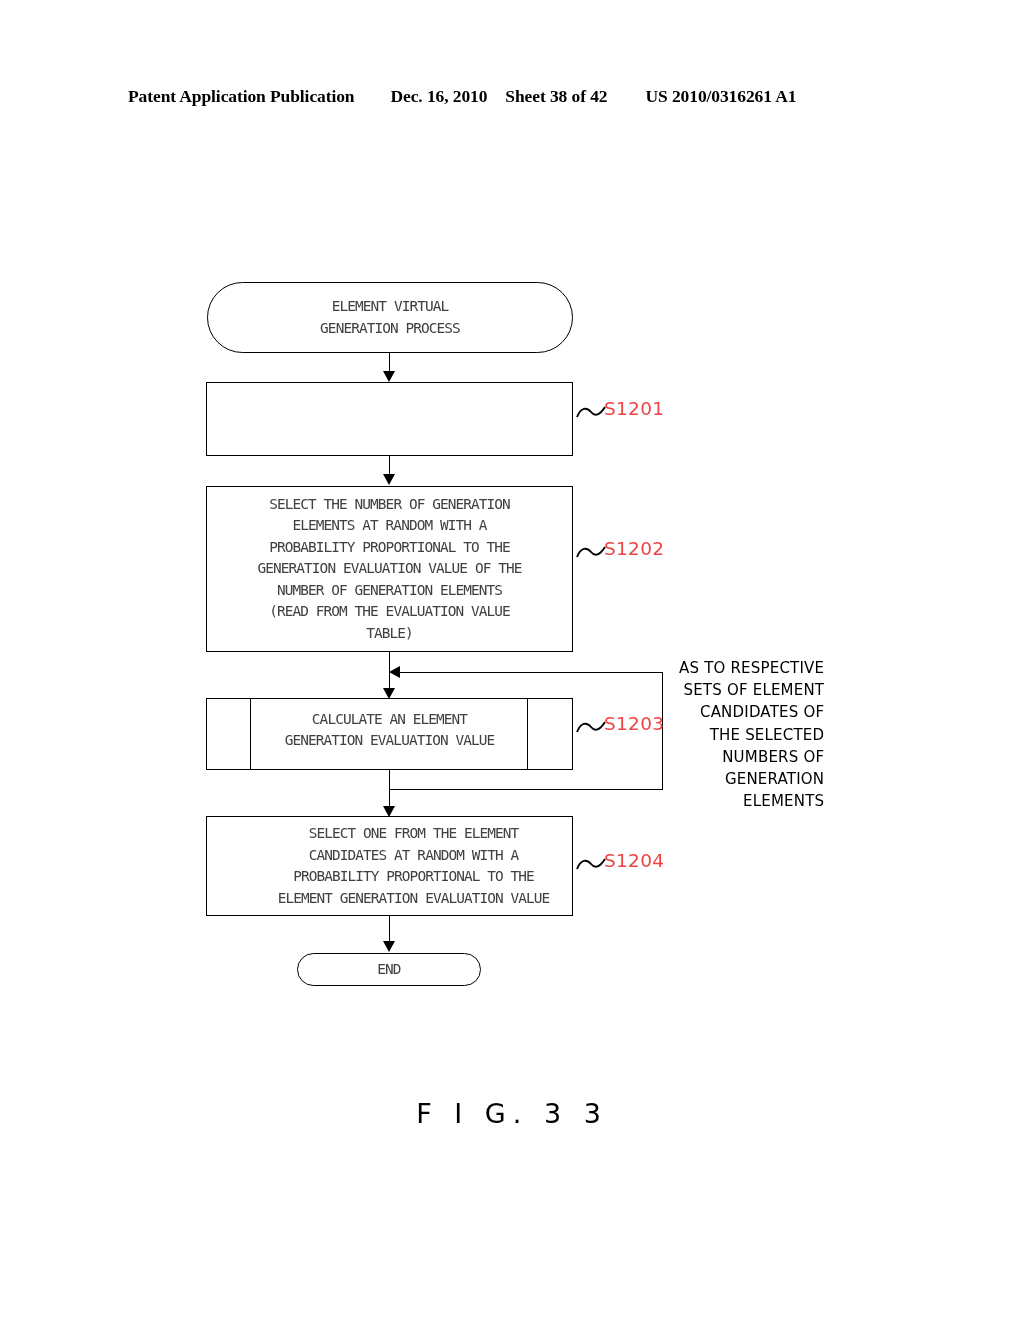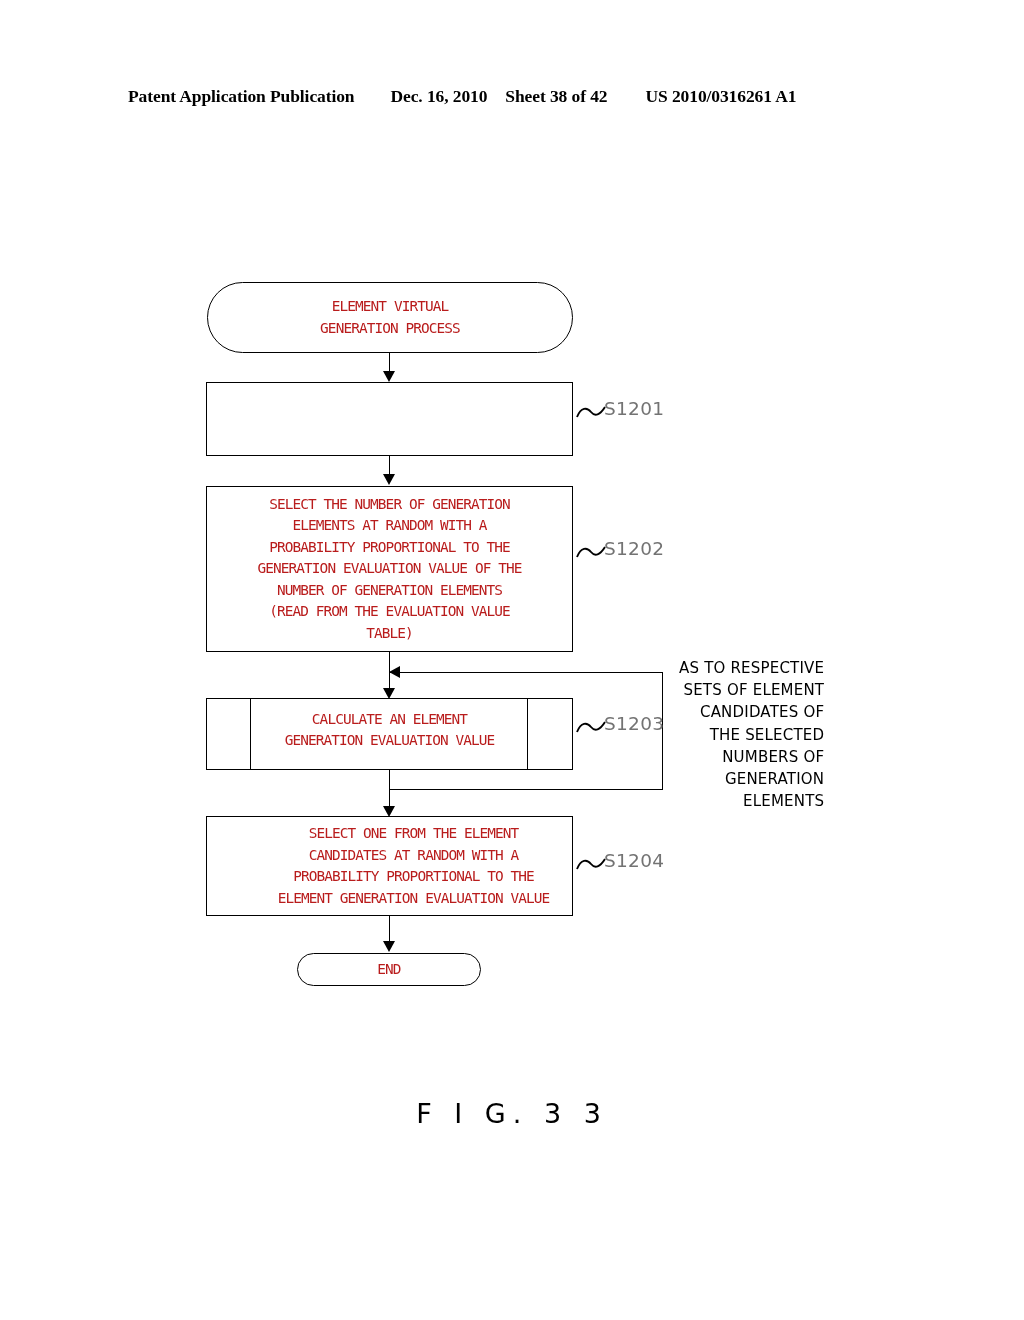--- a/index.html
+++ b/index.html
@@ -43,21 +43,21 @@
     box-sizing: border-box;
     display: flex;
     flex-direction: column;
     align-items: center;
     justify-content: center;
     text-align: center;
     font-family: "DejaVu Sans Mono", monospace;
     font-size: 14.4px;
     line-height: 21.5px;
     letter-spacing: -0.9px;
-    color: #b91c1c;
+    color: #404040;
     white-space: nowrap;
   }
 
   .terminal {
     position: absolute;
     box-sizing: border-box;
     border: 1.7px solid #000;
     background: #fff;
   }
 
@@ -105,21 +105,21 @@
     border-right: 11px solid #000;
   }
 
   
   .steplabel {
     position: absolute;
     font-family: "DejaVu Sans", sans-serif;
     font-size: 18.5px;
     letter-spacing: 0.3px;
     white-space: nowrap;
-    color: #737373;
+    color: #ef4444;
   }
   .squiggle {
     position: absolute;
   }
 
   
   #annotation {
     position: absolute;
     font-family: "DejaVu Sans", sans-serif;
     font-size: 15px;

